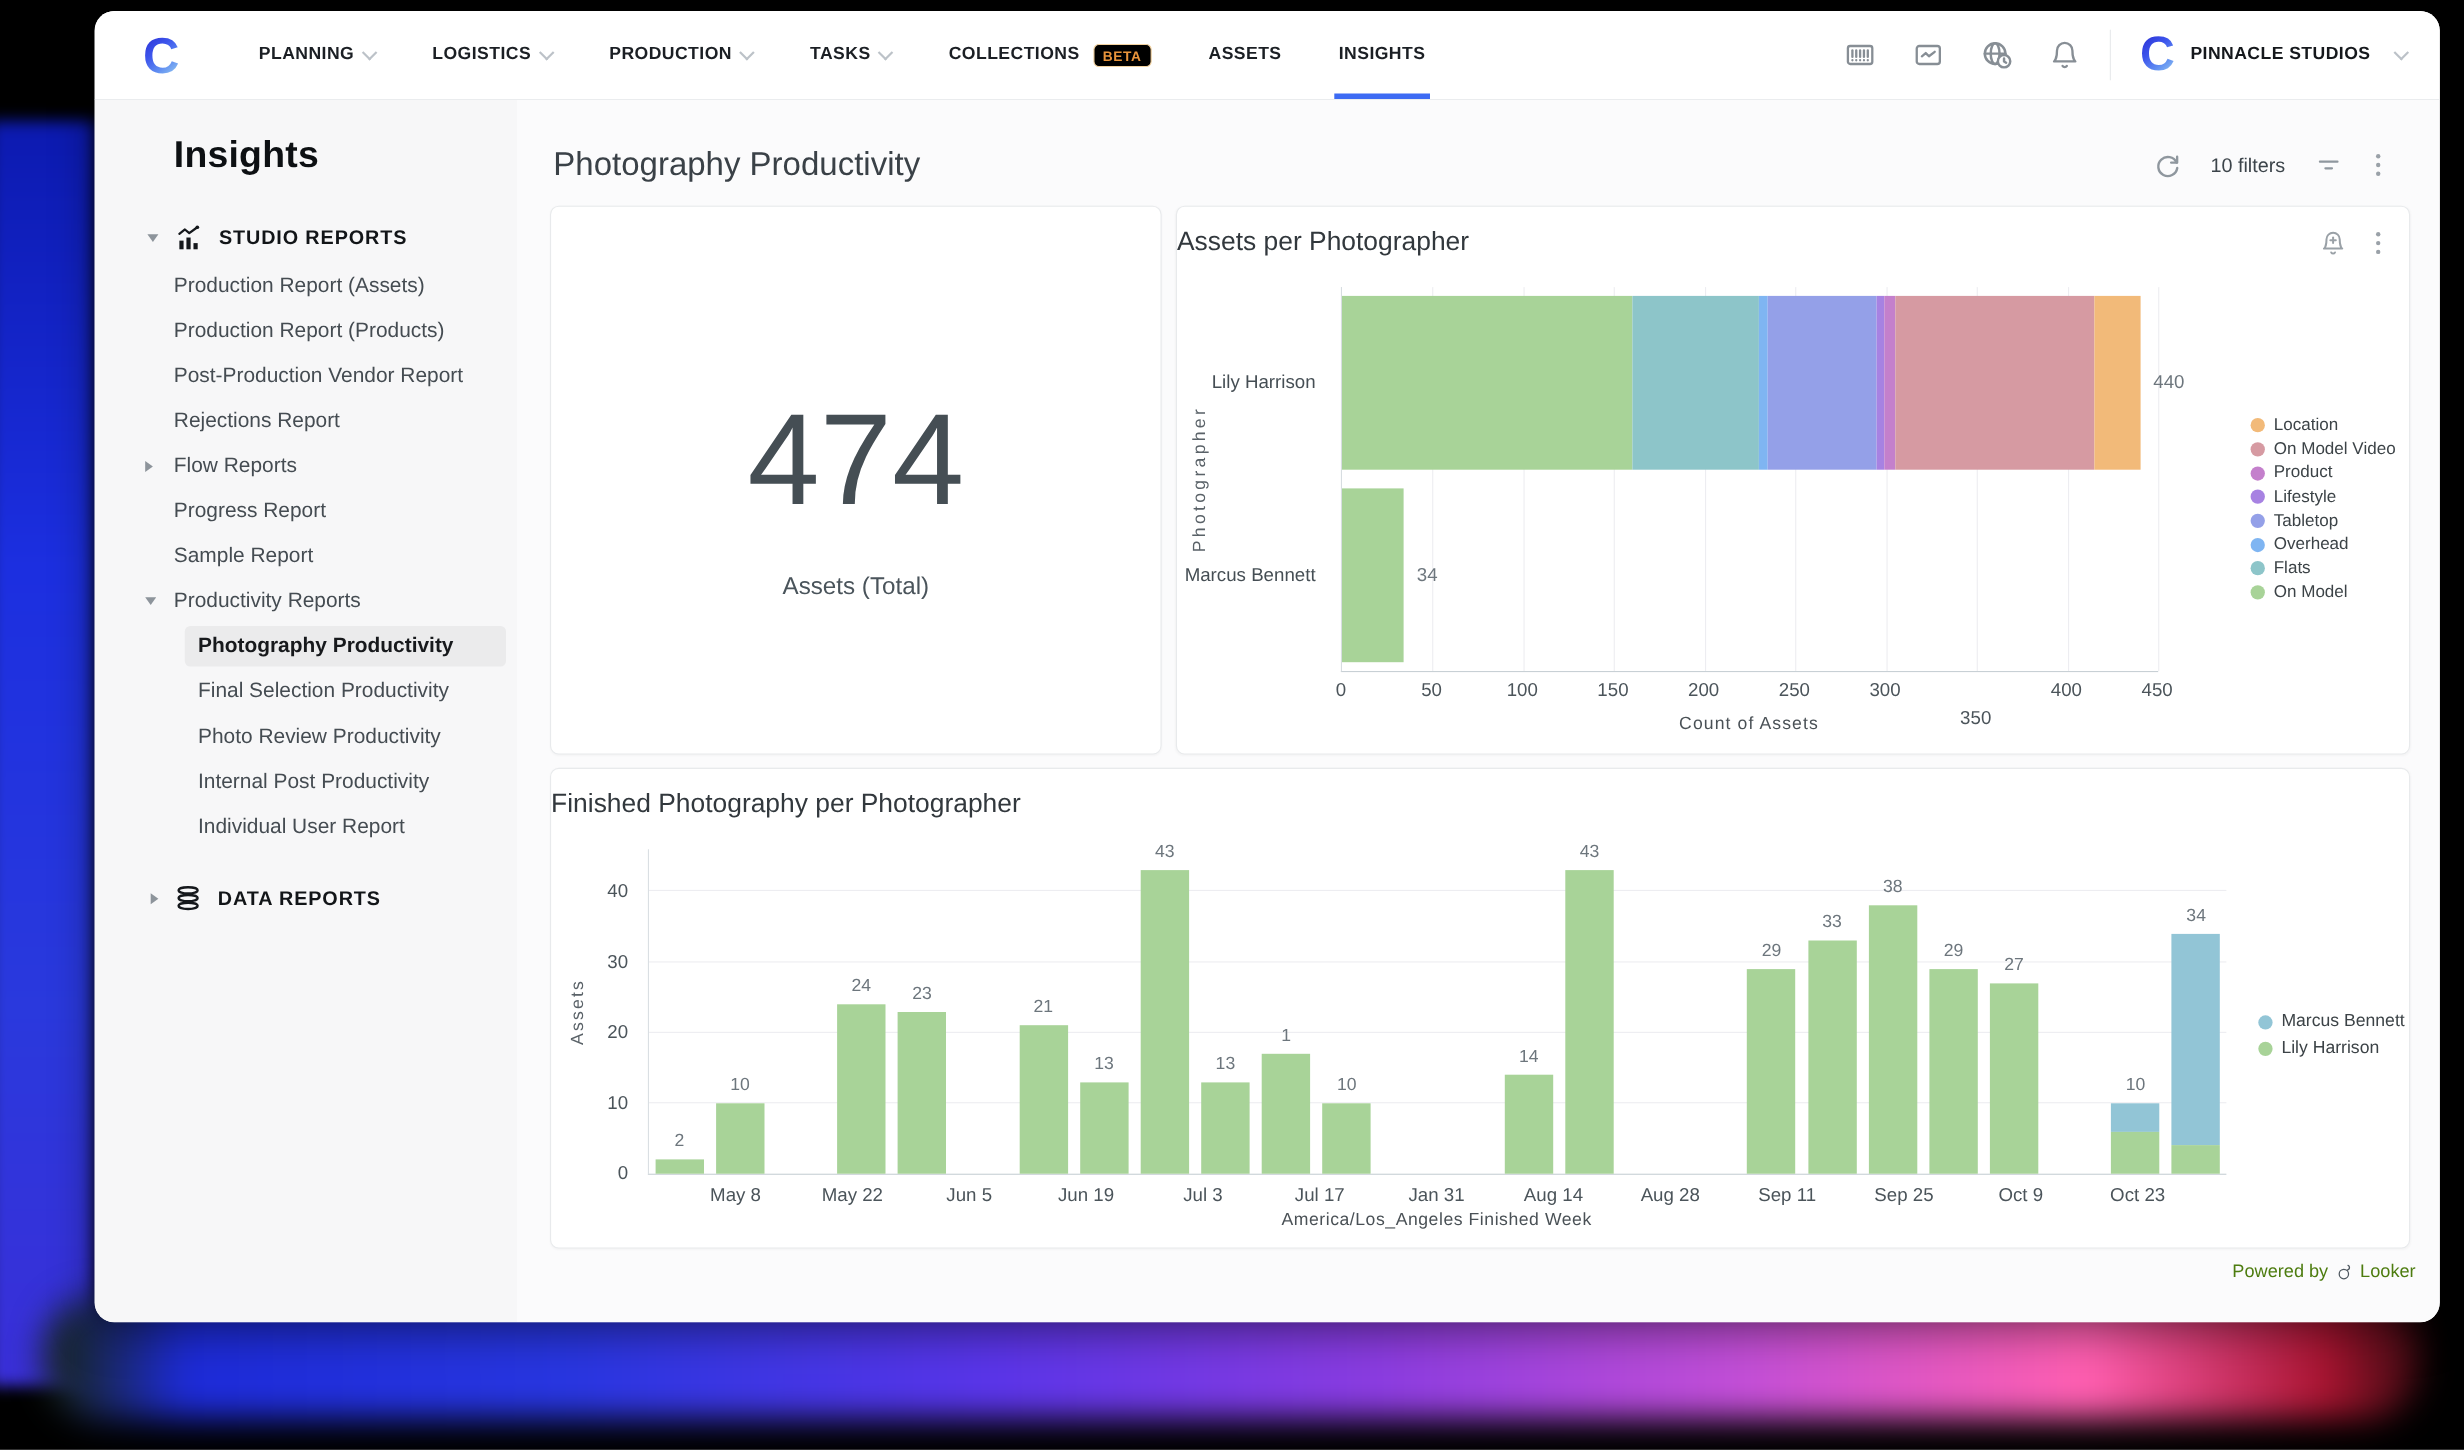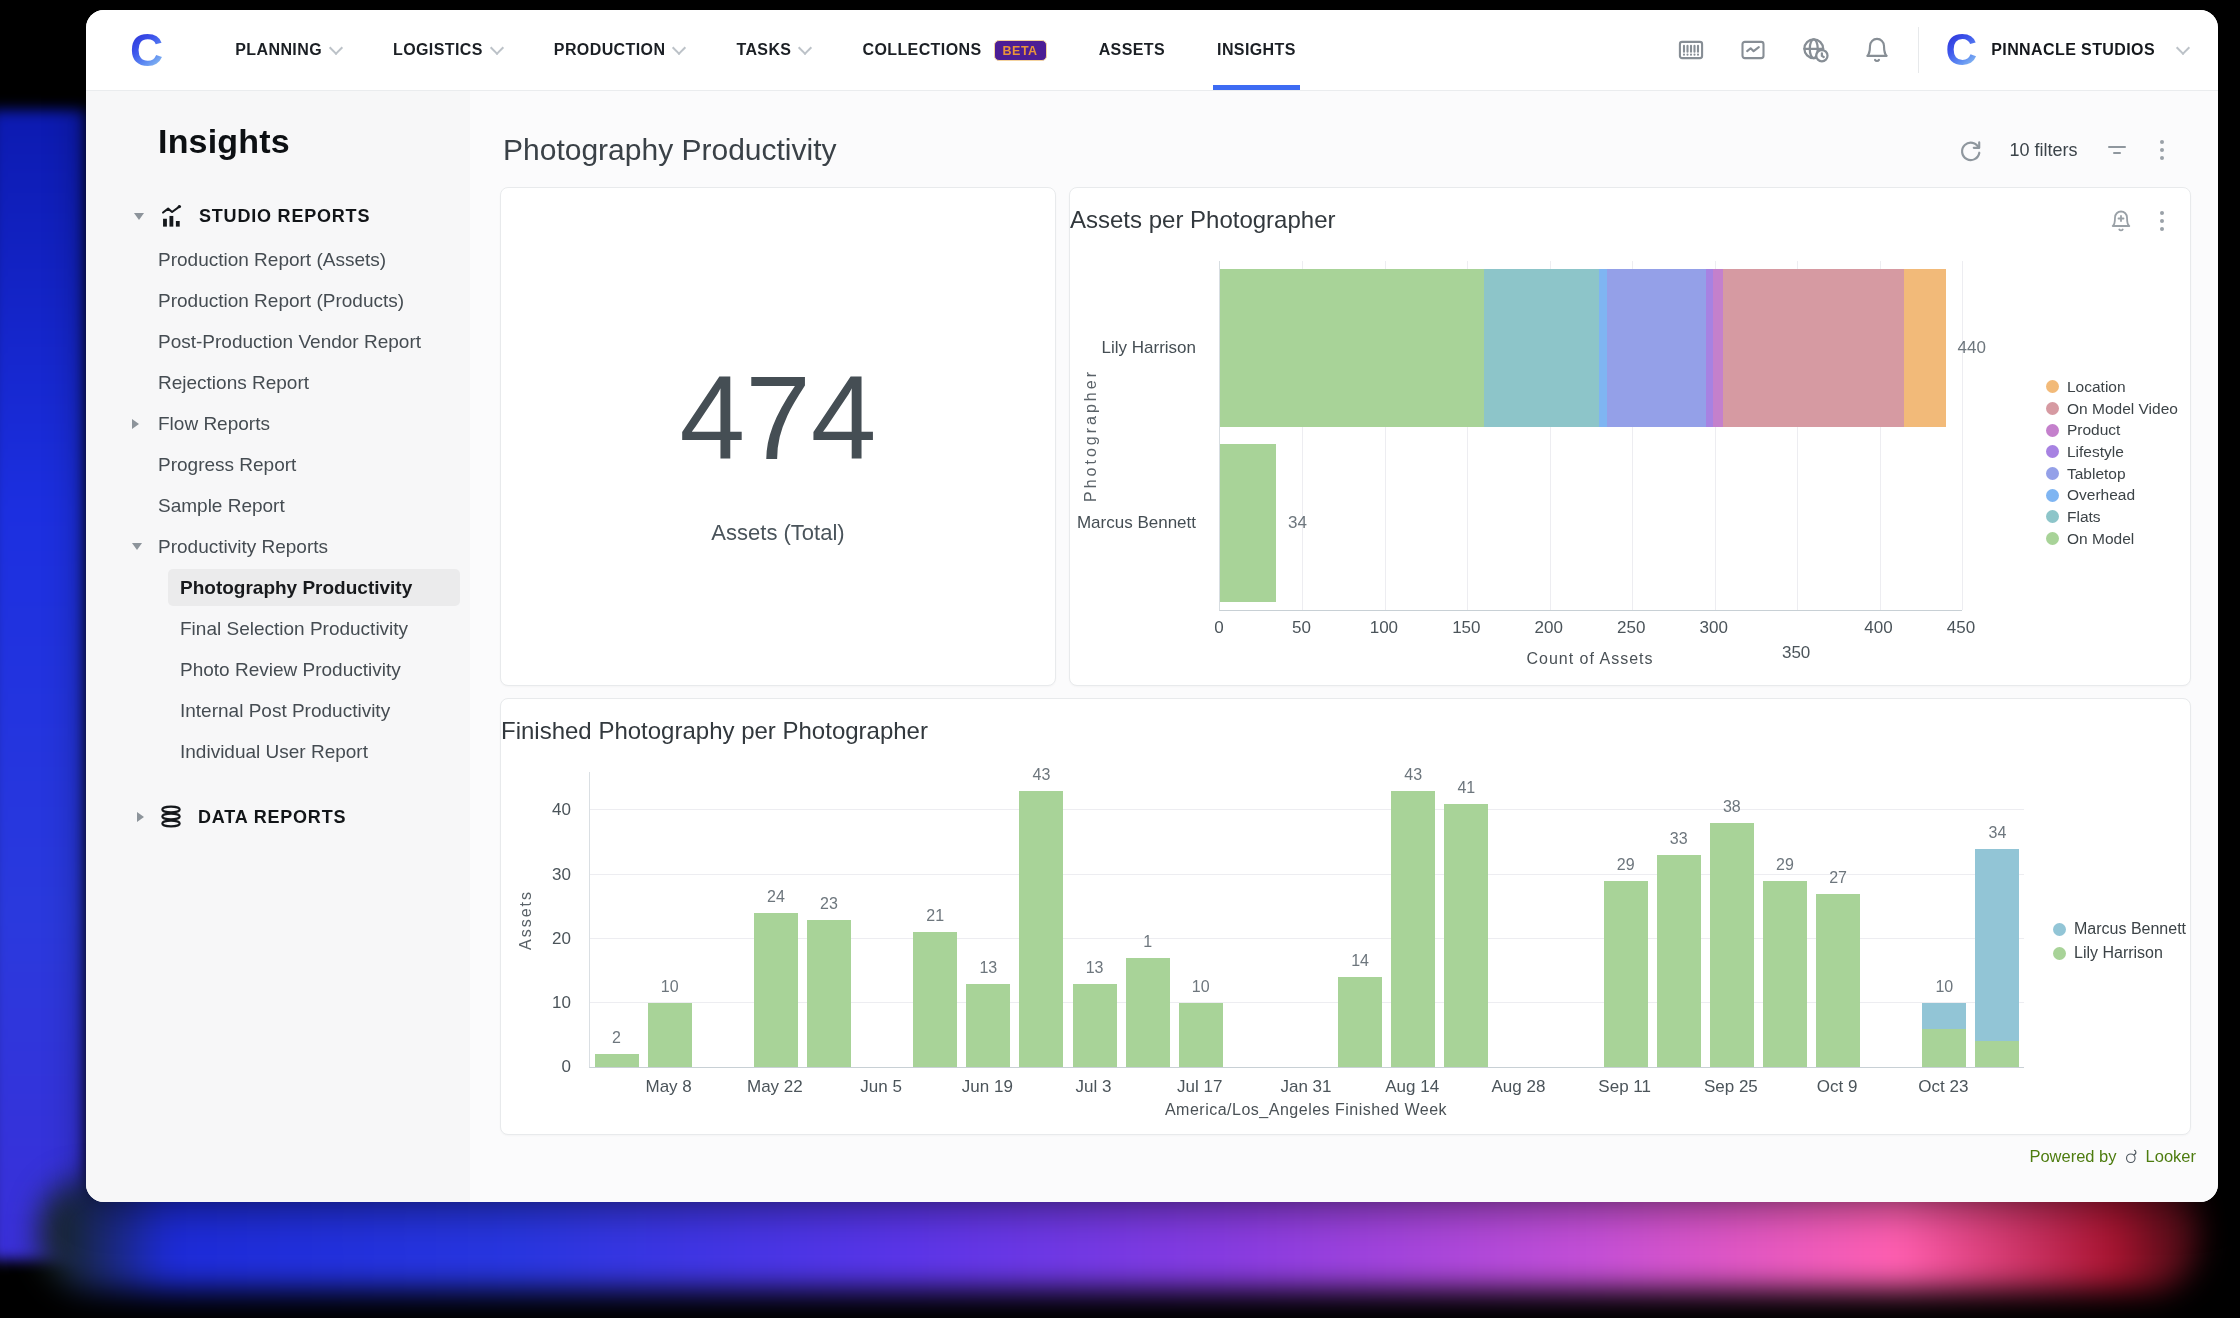--- a/index.html
+++ b/index.html
@@ -23,21 +23,21 @@
   .brand-c{font-size:46px;font-weight:800;line-height:1;
     background:linear-gradient(140deg,#2a2fd4 8%,#3d55ec 40%,#5f8df2 66%,#9fd3ef 96%);
     -webkit-background-clip:text;background-clip:text;color:transparent;user-select:none;}
   .nav-items{display:flex;align-items:stretch;height:80px;margin-left:46px;}
   .nav-item{display:flex;align-items:center;position:relative;padding:0 26px;cursor:pointer;}
   .nav-item span.lbl{font-size:16px;font-weight:700;letter-spacing:.4px;color:#1b1f24;white-space:nowrap;}
   .nav-item.active::after{content:"";position:absolute;left:22px;right:22px;bottom:0;height:5px;background:#3d6bf3;}
   .caret{display:inline-block;width:8px;height:8px;border-right:2px solid #bcc2c8;border-bottom:2px solid #bcc2c8;
     transform:rotate(45deg);margin-left:9px;margin-top:-5px;}
   .badge{margin-left:12px;padding:3px 8px 2px;font-size:12.5px;font-weight:800;letter-spacing:.5px;
-    color:#e9943b;border:1.5px solid #f4d3a0;background:#4c1d95;border-radius:5px;}
+    color:#e9943b;border:1.5px solid #f4d3a0;background:#000000;border-radius:5px;}
   .top-icons{display:flex;align-items:center;gap:32px;margin-left:auto;}
   .icon-btn{width:30px;height:30px;display:flex;align-items:center;justify-content:center;cursor:pointer;}
   .icon-btn svg{stroke:#878e95;fill:none;stroke-width:1.8;stroke-linecap:round;stroke-linejoin:round;}
   .topbar-divider{width:1px;height:46px;background:#e7e9eb;margin:0 26px;}
   .account{display:flex;align-items:center;gap:14px;cursor:pointer;}
   .account .brand-c{font-size:44px;}
   .account .acct-label{font-size:16px;font-weight:800;letter-spacing:.4px;color:#15181c;white-space:nowrap;}
   
   .body-row{display:flex;height:1111px;}
   .sidebar{width:384px;background:#f7f7f8;flex:none;position:relative;}
@@ -493,26 +493,20 @@
                   <div class="vseg" style="height: 89.7826px; background: rgb(168, 211, 152);"></div>
                 </div>
                 <div class="vlab" style="bottom: 96.7826px;">14</div>
               </div>
               <div class="vslot">
                 <div class="vbar">
                   <div class="vseg" style="height: 275.761px; background: rgb(168, 211, 152);"></div>
                 </div>
                 <div class="vlab" style="bottom: 282.761px;">43</div>
               </div>
-              <div class="vslot">
-                <div class="vbar">
-                  <div class="vseg" style="height: 262.935px; background: rgb(168, 211, 152);"></div>
-                </div>
-                <div class="vlab" style="bottom: 269.935px;">41</div>
-              </div>
               <div class="vslot"></div>
               <div class="vslot"></div>
               <div class="vslot">
                 <div class="vbar">
                   <div class="vseg" style="height: 185.978px; background: rgb(168, 211, 152);"></div>
                 </div>
                 <div class="vlab" style="bottom: 192.978px;">29</div>
               </div>
               <div class="vslot">
                 <div class="vbar">

